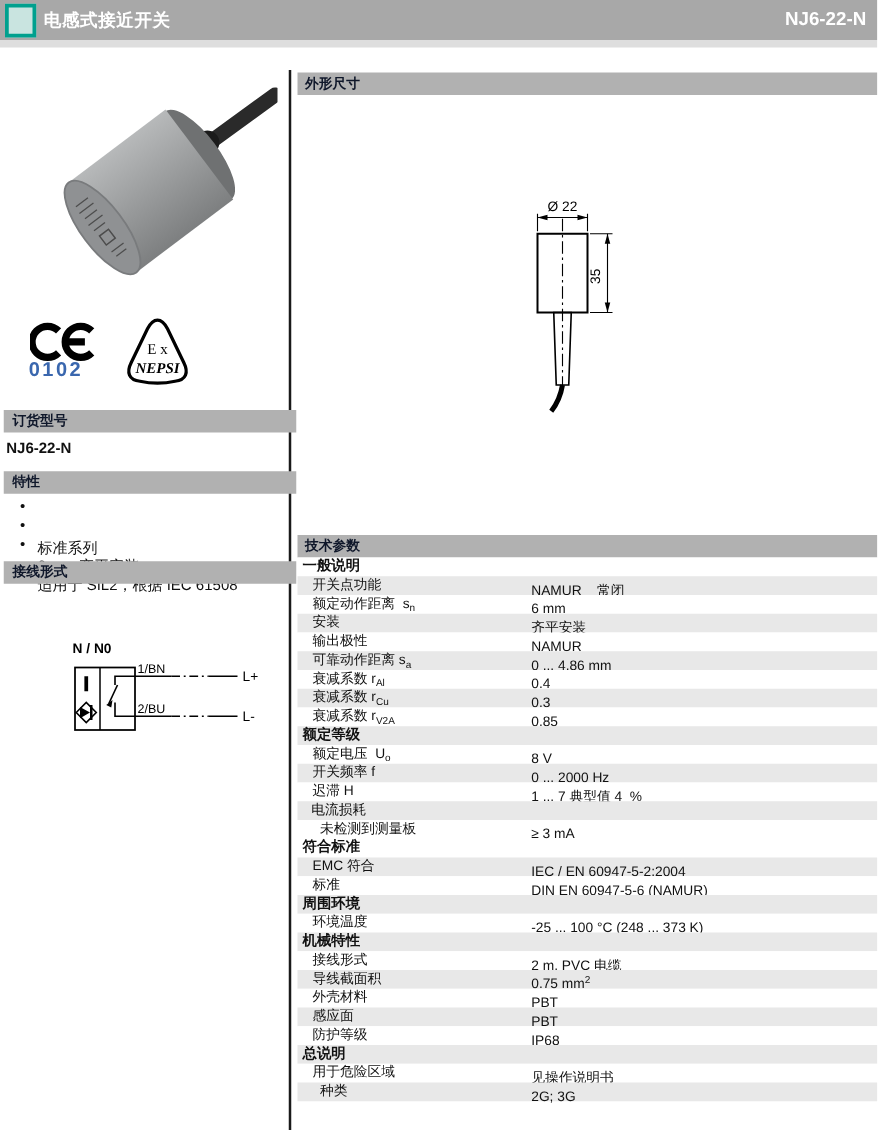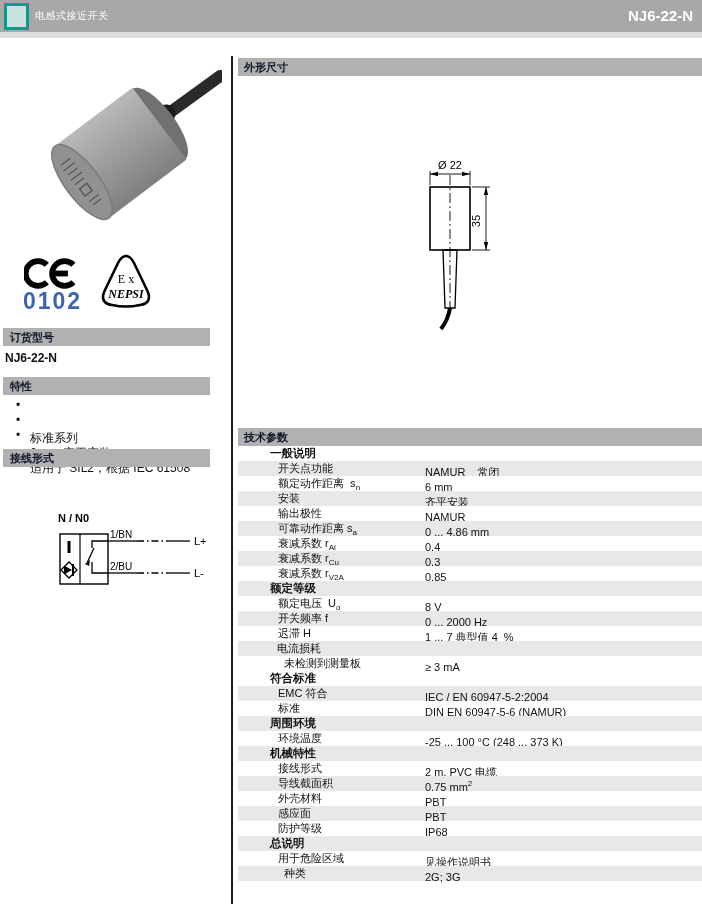--- a/index.html
+++ b/index.html
@@ -5,48 +5,48 @@
   html,body{margin:0;padding:0;background:#fff;}
   .page{position:relative;width:702px;height:904px;background:#fff;overflow:hidden;
         font-family:"Liberation Sans",sans-serif;color:#111;}
 
   
   .topbar{position:absolute;left:0;top:0;width:702px;height:32px;background:#a8a8a8;}
   .topbar-shadow{position:absolute;left:0;top:32px;width:702px;height:6px;background:#dedede;}
   .brand-square{position:absolute;left:4px;top:3px;width:19px;height:21px;
         background:#c9e4e0;border:3px solid #00a08e;}
   .doc-title{position:absolute;left:35px;top:0;height:32px;line-height:32px;
-        color:#fff;font-weight:normal;font-size:10px;letter-spacing:.5px;}
+        color:#fff;font-weight:bold;font-size:14px;letter-spacing:.5px;}
   .doc-model{position:absolute;right:9px;top:0;height:32px;line-height:32px;
         color:#fff;font-weight:bold;font-size:15px;}
 
   
   .divider{position:absolute;left:231px;top:56px;width:2px;height:848px;background:#1a1a1a;}
 
   
   .secbar{position:absolute;height:18px;line-height:18px;background:#b1b1b1;
         font-weight:bold;font-size:11px;color:#0f172a;padding-left:7px;box-sizing:border-box;}
-  .secbar.left{left:3px;width:207px;}
+  .secbar.left{left:3px;width:234px;}
   .secbar.right{left:238px;width:464px;padding-left:6px;}
 
   .ordernum{position:absolute;left:5px;top:351px;font-weight:bold;font-size:12px;}
 
   .feature{position:relative;height:15px;line-height:15px;font-size:12px;}
   .feature .bullet{position:absolute;left:16px;top:0;}
   .feature .ftext{position:absolute;left:30px;top:11px;white-space:pre;margin-top:22px;}
   .feature-list{position:absolute;left:0;top:398px;width:231px;}
 
-  .ce-number{position:absolute;left:23px;top:288px;font-size:23px;font-weight:bold;
+  .ce-number{position:absolute;left:23px;top:288px;font-size:16px;font-weight:bold;
         color:#3a67ae;letter-spacing:2px;}
 
   
   .spec-table{position:absolute;left:238px;top:446px;width:464px;}
   .trow{position:relative;height:15px;line-height:15px;font-size:11px;background:#fff;}
   .trow.shaded{background:#e8e8e8;}
-  .trow .lbl{display:inline-block;white-space:pre;margin-left:28px;}
+  .trow .lbl{display:inline-block;white-space:pre;}
   .trow.section .lbl{padding-left:4px;font-weight:bold;font-size:11.5px;}
   .trow.group .lbl{padding-left:11px;}
   .trow.row .lbl{padding-left:12px;text-align:center;}
   .trow.subrow .lbl{padding-left:18px;}
   .trow .val{position:absolute;left:187px;top:0;white-space:pre;}
   .trow sub,.trow sup{font-size:8px;}
 
   svg text{font-family:"Liberation Sans",sans-serif;}
   .serif{font-family:"Liberation Serif",serif;}
 </style>

